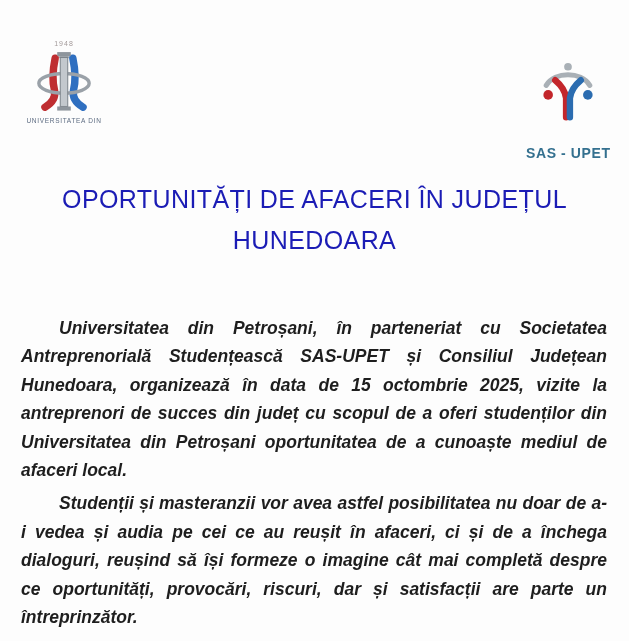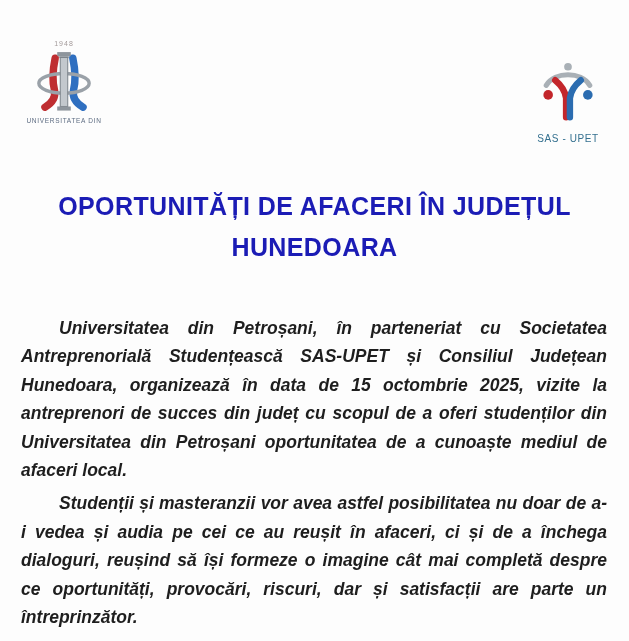--- a/index.html
+++ b/index.html
@@ -31,30 +31,30 @@
     margin-top:1px; white-space:nowrap; font-weight:400;
   }
 
   
   .sas-logo {
     position:absolute; left:526px; top:56px; width:84px;
     text-align:center; line-height:1.1;
   }
   .sas-emblem { display:block; margin:0 auto; width:64px; height:74px; }
   .sas-label {
-    font-size:10px; font-weight:normal; letter-spacing:0.6px;
-    color:#34708f; margin-top:3px; white-space:nowrap;
+    font-size:14px; font-weight:bold; letter-spacing:0.6px;
+    color:#34708f; margin-top:16px; white-space:nowrap;
   }
 
   
   .page-title {
-    position:absolute; top:186px; left:0; width:629px;
+    position:absolute; top:179px; left:0; width:629px;
     margin:0; text-align:center;
     color:#1b1cb5;
-    font-size:25px; font-weight:bold; letter-spacing:0.4px;
+    font-size:25px; font-weight:normal; letter-spacing:0.4px;
     line-height:41px;
   }
 
   
   .body-copy {
     position:absolute; top:314px; left:21px; width:586px;
     color:#1e1e1e;
     font-size:17.5px; font-weight:bold;
     line-height:28.4px;
     text-align:justify;

